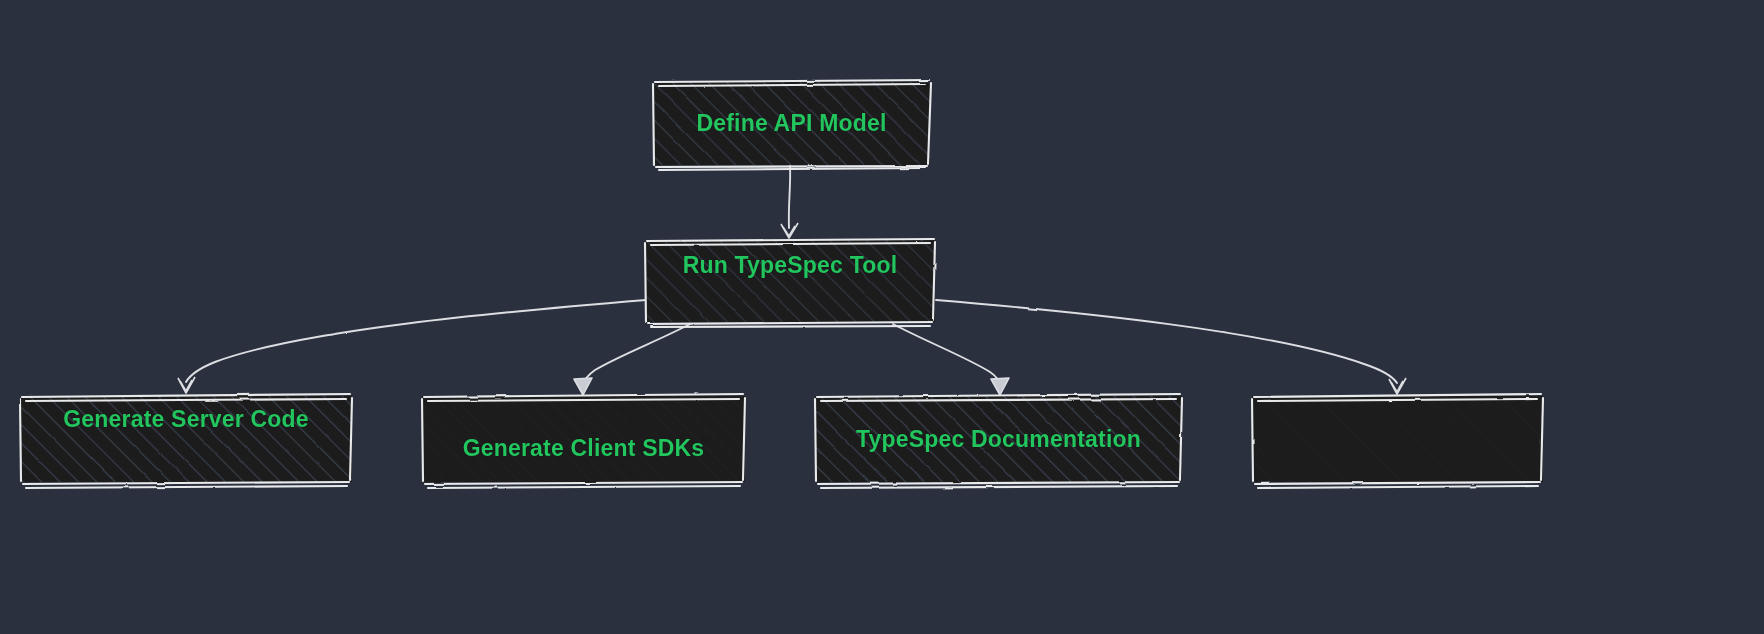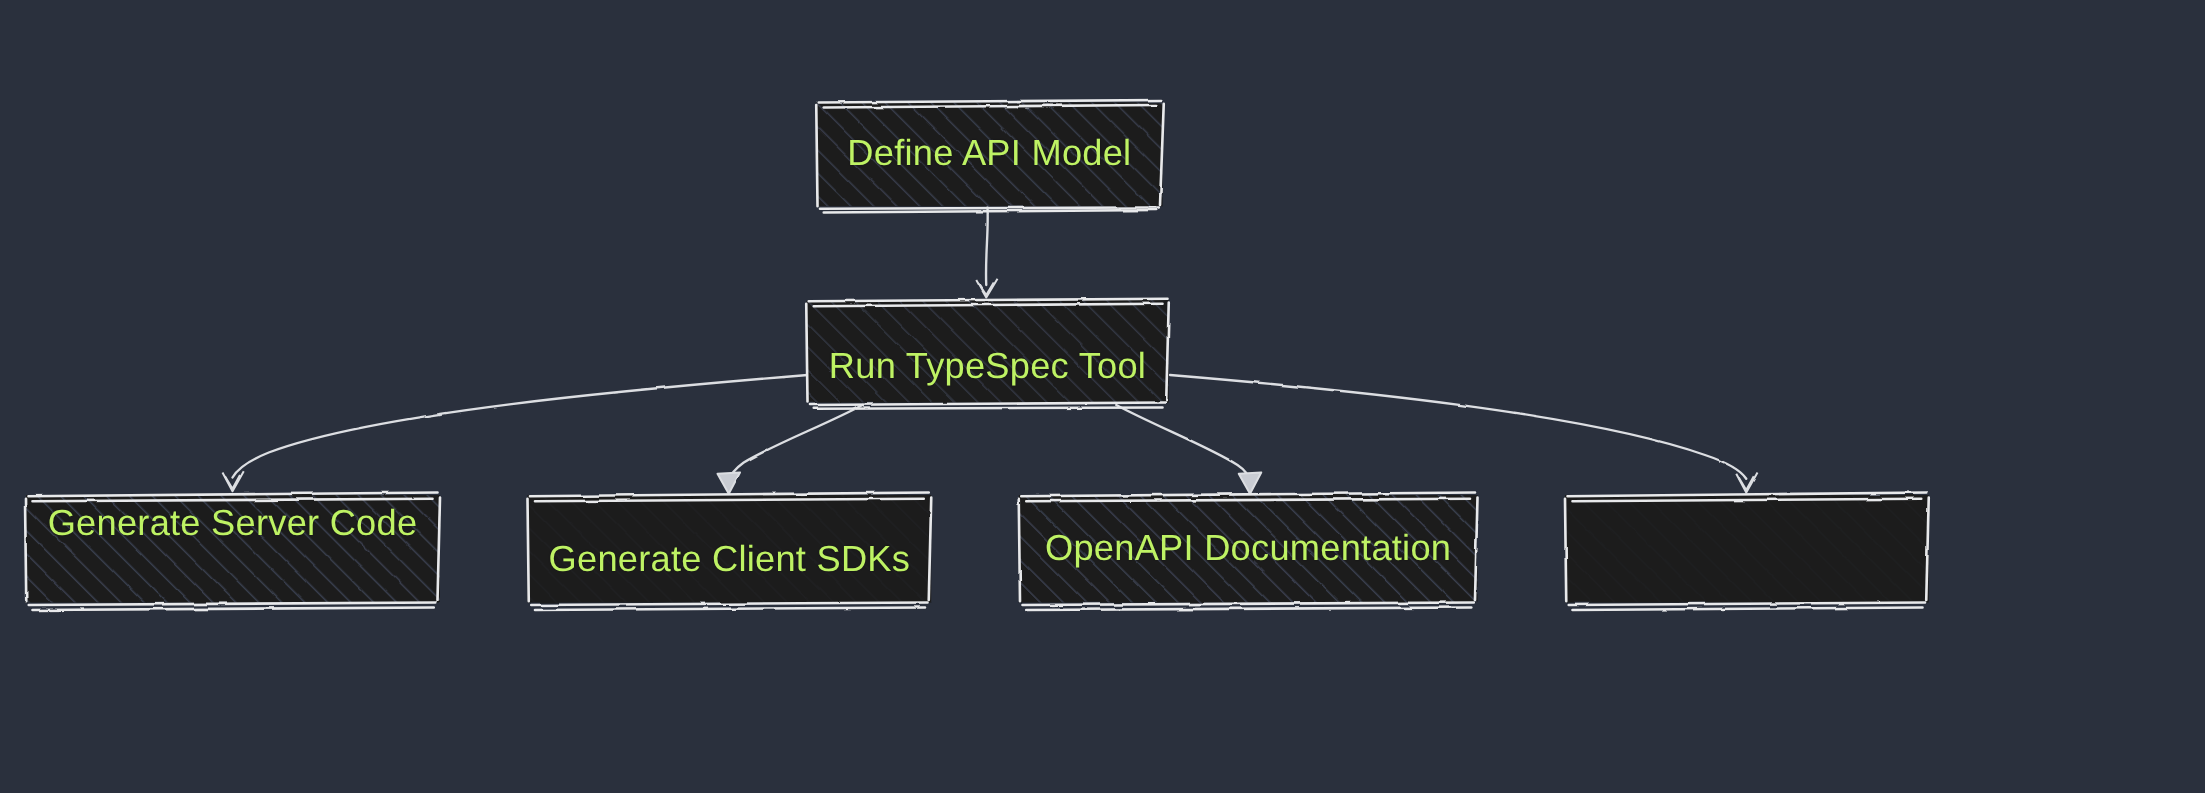--- a/index.html
+++ b/index.html
@@ -22,24 +22,24 @@
     left: 0;
     top: 0;
     width: 1764px;
     height: 634px;
   }
   .node-label {
     position: absolute;
     display: flex;
     align-items: center;
     justify-content: center;
-    color: #bef264;
+    color: #22c55e;
     font-family: "Liberation Sans", sans-serif;
-    font-size: 29px;
-    font-weight: 400;
+    font-size: 23px;
+    font-weight: 700;
     letter-spacing: 0.2px;
     white-space: nowrap;
     pointer-events: none;
     text-shadow: 0 0 1px rgba(0,0,0,0.6);
   }
 </style>
 </head>
 <body>
 
 <div id="canvas">
@@ -162,22 +162,22 @@
           <path d="M1254,397 L1541,394 M1543,398 L1541,480 M1540,482 L1255,484 M1253,481 L1252,399"></path>
           <path d="M1258,401 L1537,399"></path>
           <path d="M1538,486 L1258,488"></path>
         </g>
       </g>
     </g>
   </svg>
 
   <div class="node-label" style="left:653px; top:82px; width:277px; height:83px;">Define API Model</div>
 
-  <div class="node-label" style="left:645px; top:252px; width:290px; height:82px;">Run TypeSpec Tool</div>
+  <div class="node-label" style="left:645px; top:224px; width:290px; height:82px;">Run TypeSpec Tool</div>
 
   <div class="node-label" style="left:20px; top:376px; width:332px; height:86px;">Generate Server Code</div>
 
   <div class="node-label" style="left:422px; top:396px; width:323px; height:104px;">Generate Client SDKs</div>
 
-  <div class="node-label" style="left:815px; top:396px; width:367px; height:86px;">OpenAPI Documentation</div>
+  <div class="node-label" style="left:815px; top:396px; width:367px; height:86px;">TypeSpec Documentation</div>
 
 
 </div>
 
 </body></html>

